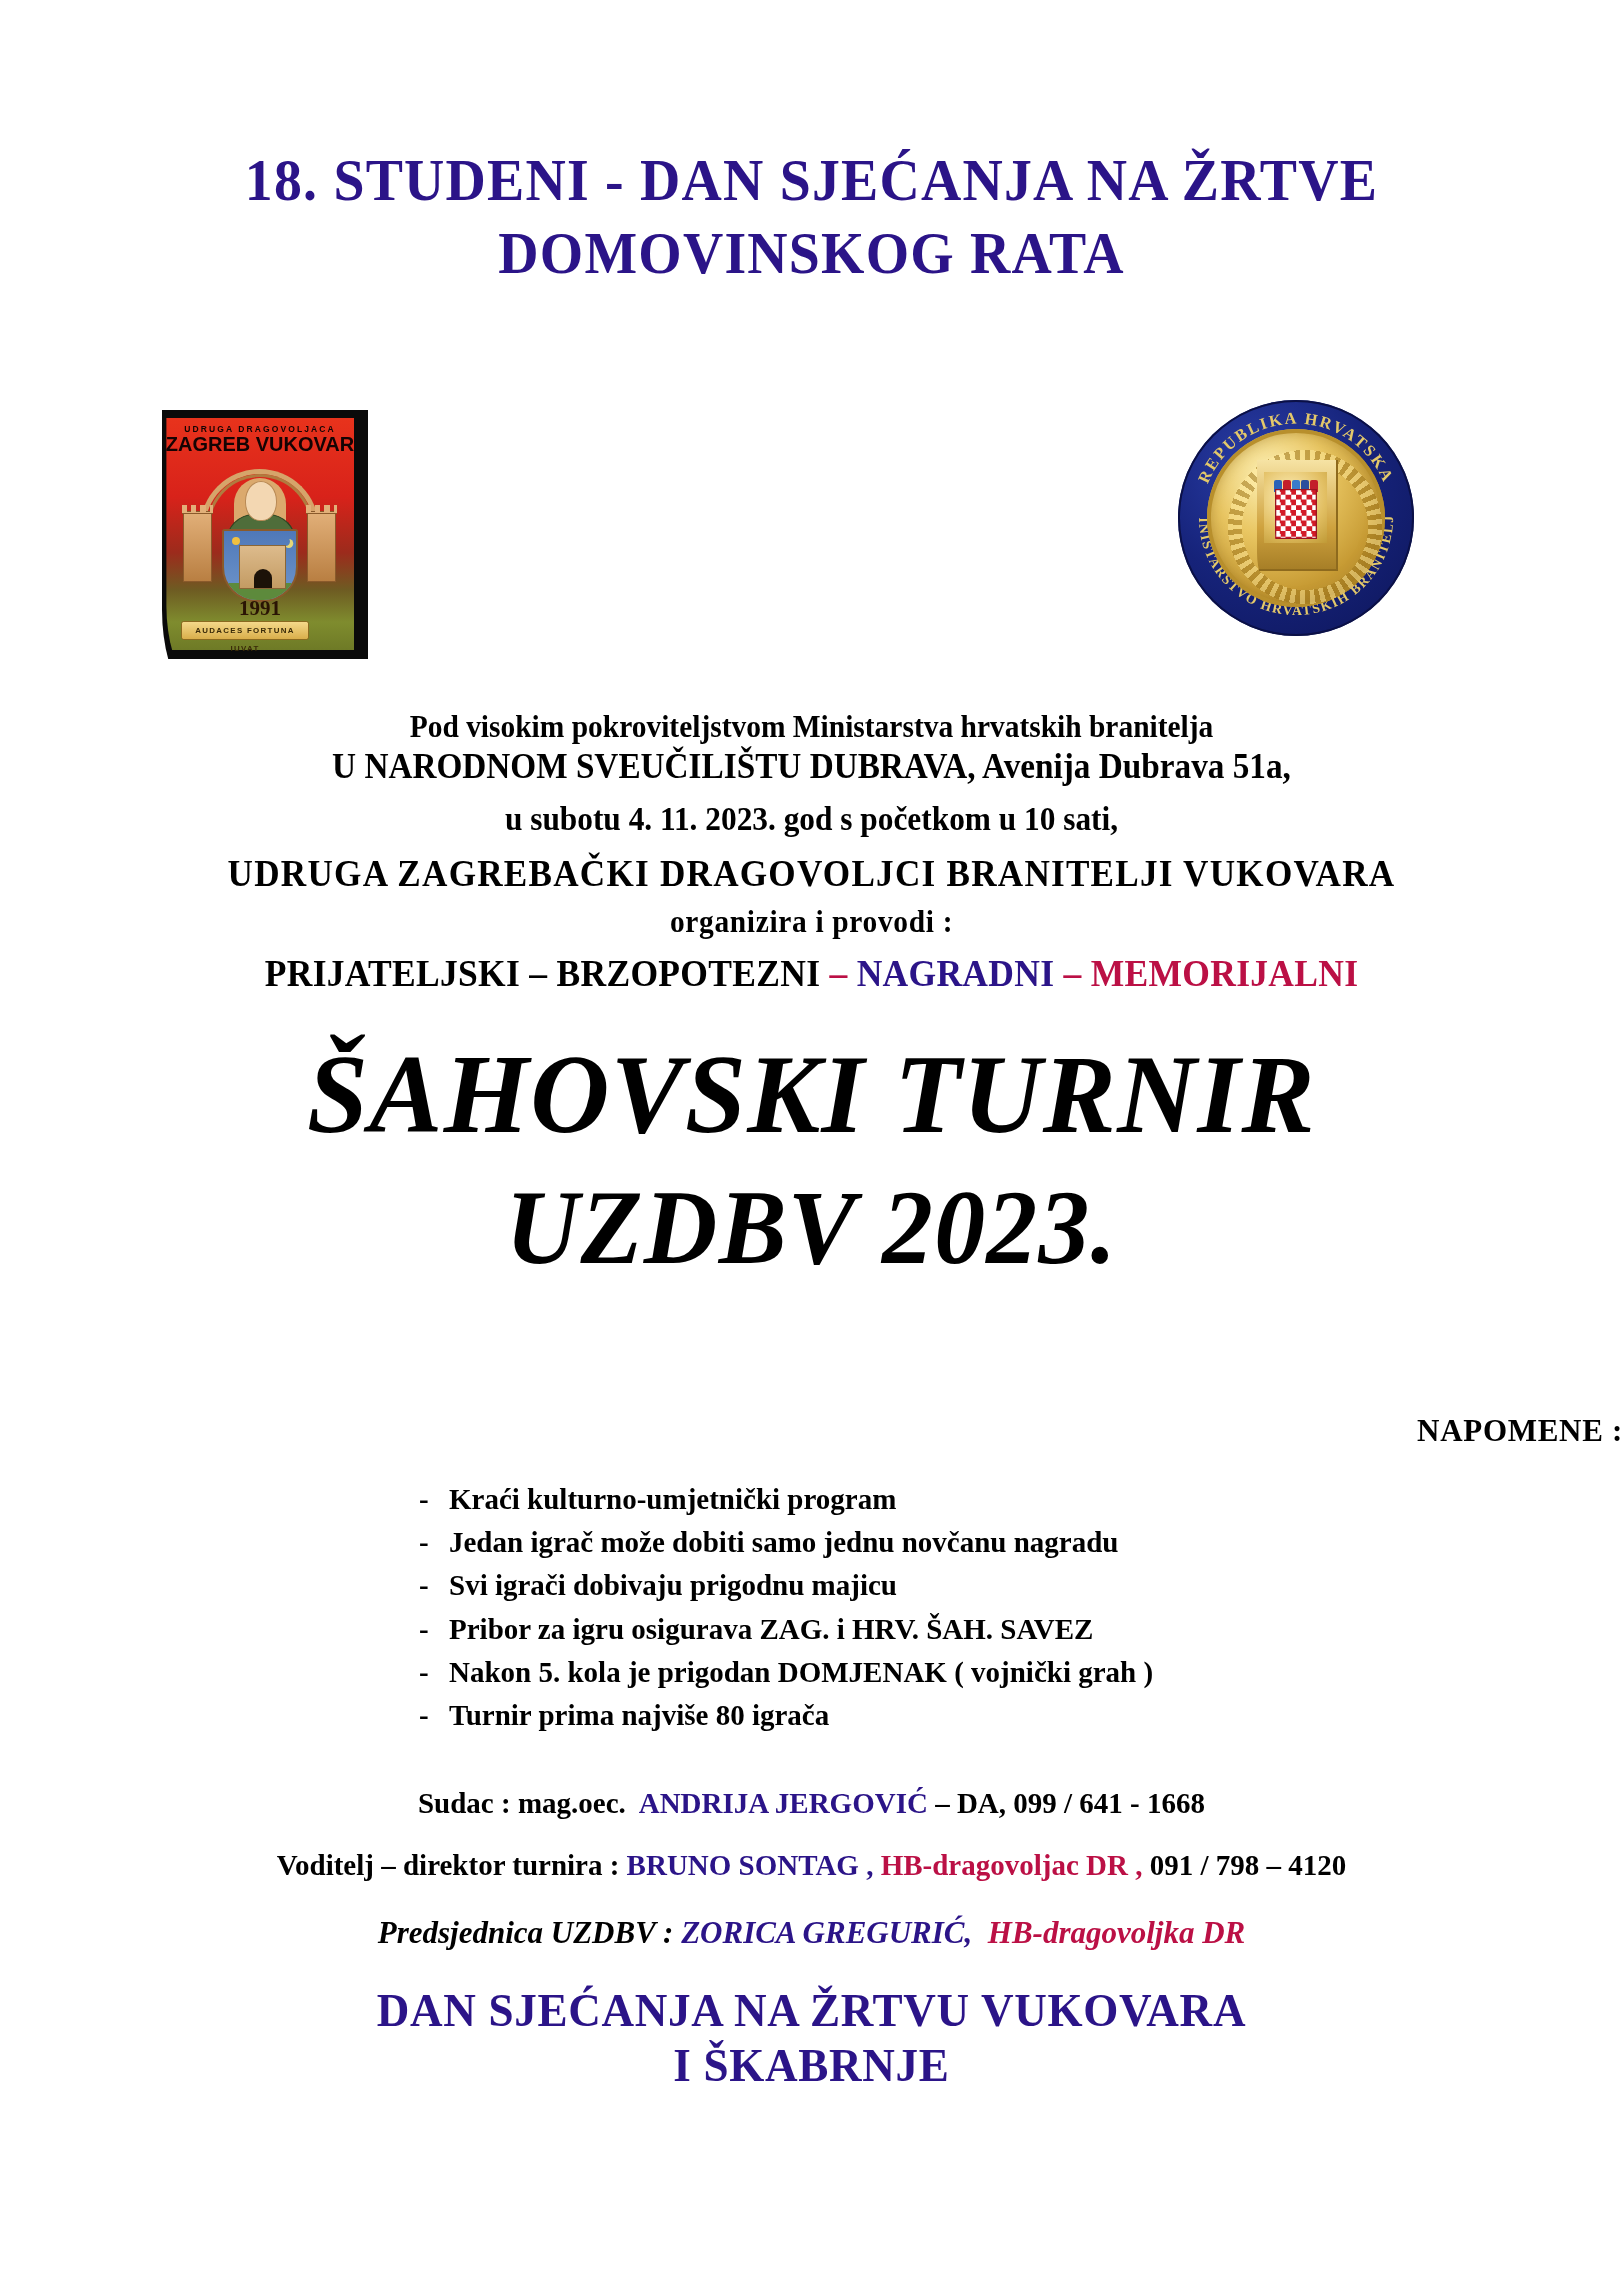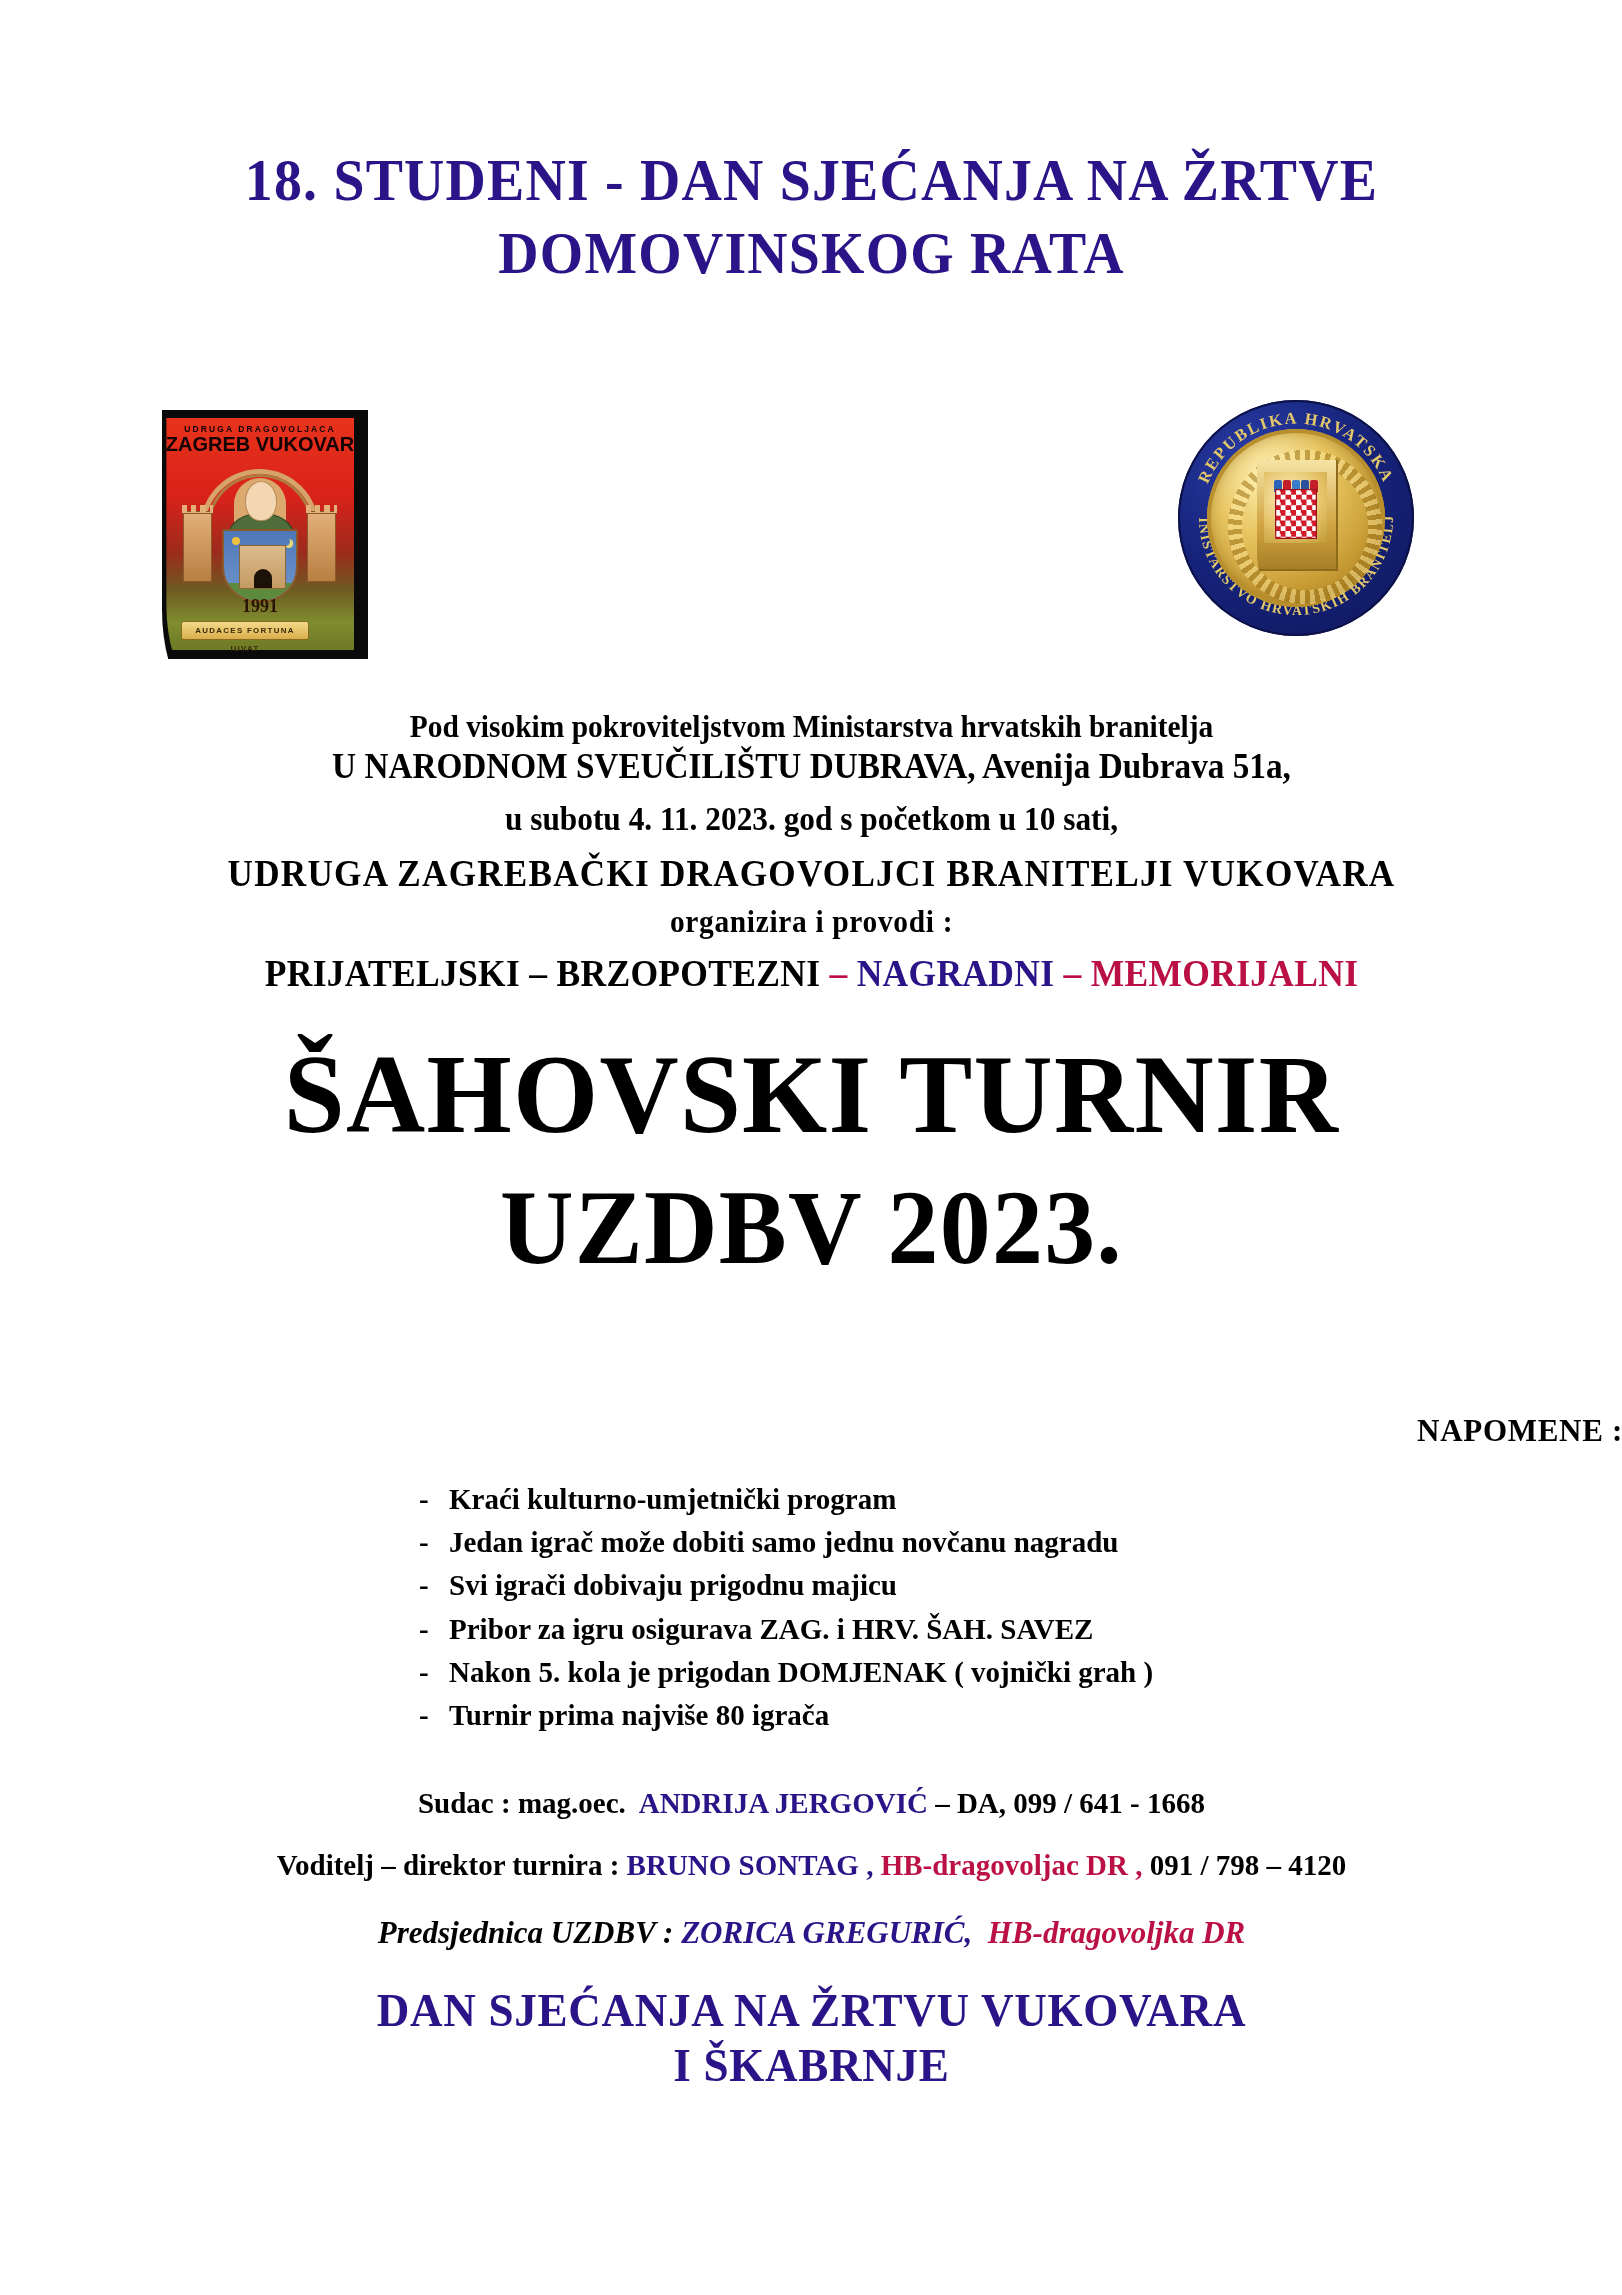--- a/index.html
+++ b/index.html
@@ -210,21 +210,21 @@
     content:"";
     position: absolute; left: 14.4px; bottom: 0;
     width: 18.3px; height: 19.6px;
     background: #1c1208;
     border-radius: 9.2px 9.2px 0 0;
   }
   .crest .year {
     position: absolute;
     left: 0; right: 0; top: 186px;
     text-align: center;
-    font-size: 18px;
+    font-size: 21px;
     font-weight: bold;
     color: #2a1404;
     font-family: "Liberation Serif", serif;
   }
   .crest .banner {
     position: absolute;
     left: 29px; top: 211px;
     width: 128px; height: 19.6px;
     background: linear-gradient(180deg,#f4d98a,#d9ae4b);
     border: 1.3px solid #8a6a20;
@@ -352,20 +352,21 @@
 
   
   .main-title {
     position: absolute;
     left: 0; right: 0;
     top: 1034px;
     text-align: center;
     font-weight: bold;
     color: #000000;
     line-height: 1.06;
+    font-style: italic;
   }
   .main-title .t1 {
     display: block;
     font-size: 113px;
     letter-spacing: 1.3px;
     transform: scaleX(0.97);
   }
   .main-title .t2 {
     display: block;
     font-size: 105px;

